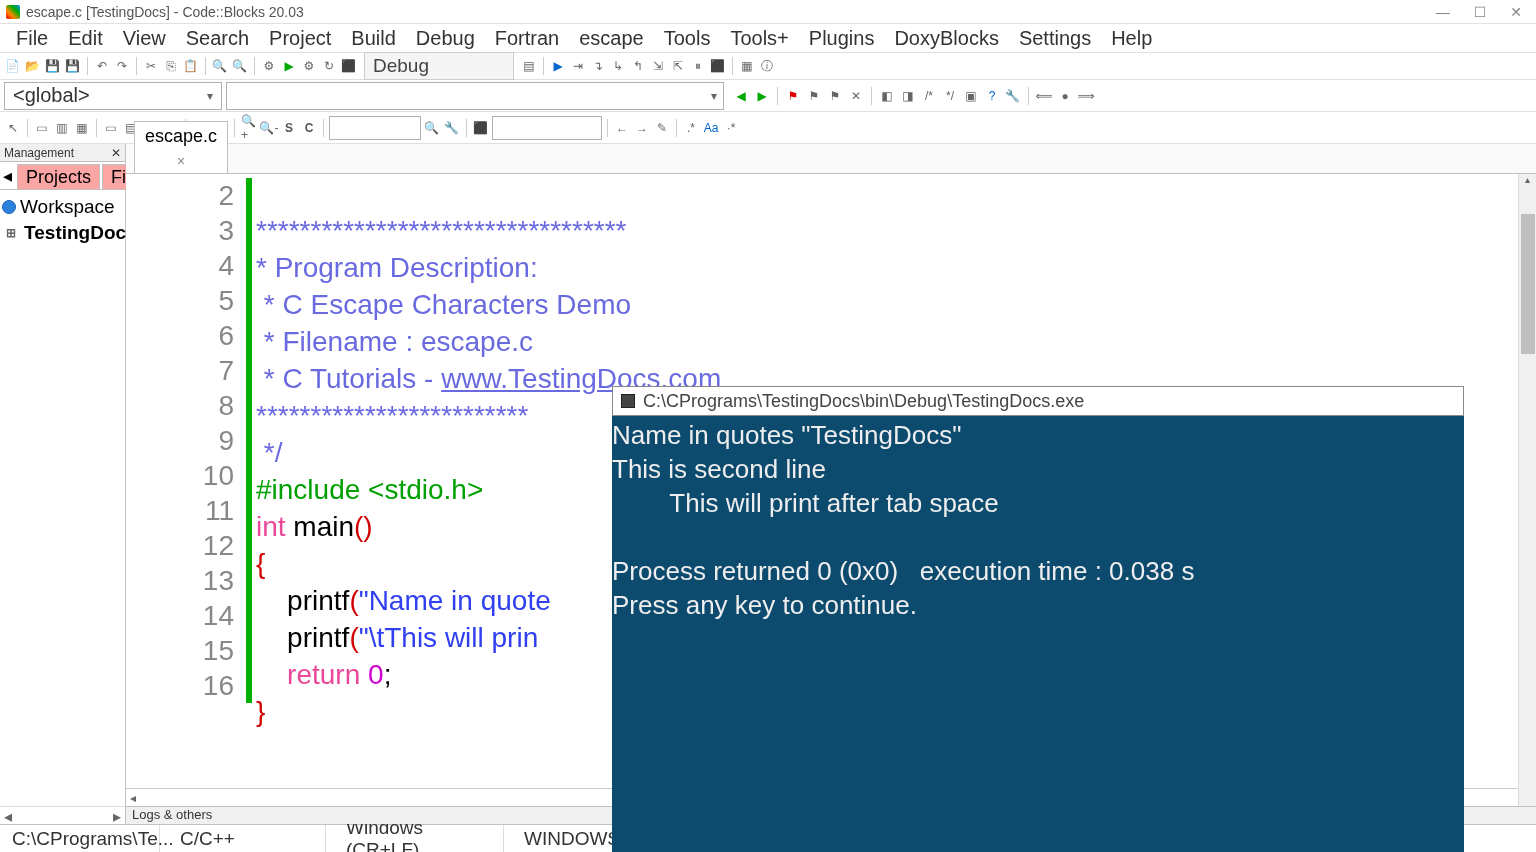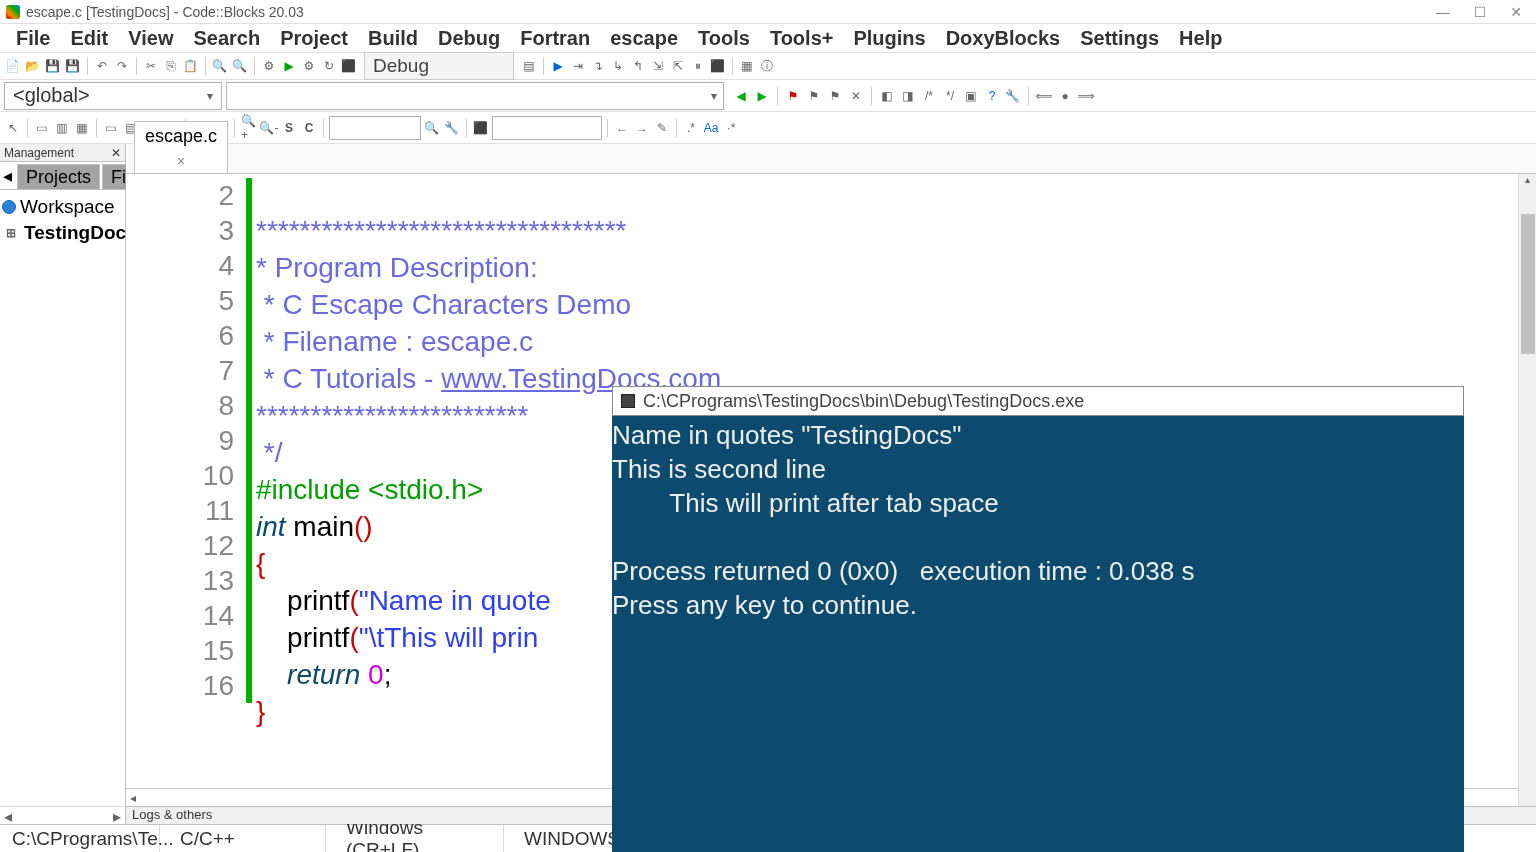--- a/index.html
+++ b/index.html
@@ -1,58 +1,58 @@
 <!DOCTYPE html>
 <html><head>
 <meta charset="utf-8">
 <style>
 * { margin:0; padding:0; box-sizing:border-box; font-family:Tahoma,Arial,sans-serif; }
 body { width:1536px; height:852px; background:#fff; overflow:hidden; }
 .titlebar { height:24px; background:#fff; display:flex; align-items:center; padding:0 6px; border-bottom:1px solid #e0e0e0; font-size:14px; color:#555; }
 .titlebar .app-icon { width:14px; height:14px; background:linear-gradient(45deg,#d00,#f80,#0a0,#08f); margin-right:6px; border-radius:2px; }
 .titlebar .winbtns { margin-left:auto; display:flex; gap:24px; color:#888; font-size:14px; padding-right:8px; }
-.menubar { height:28px; display:flex; align-items:center; padding:0 6px; gap:0; font-size:20px; color:#333;font-weight:bold; }
+.menubar { height:28px; display:flex; align-items:center; padding:0 6px; gap:0; font-size:20px; color:#333; }
 .menubar .menu-item { padding:2px 10px; cursor:default; }
 .toolbar { height:28px; display:flex; align-items:center; padding:1px 4px; gap:2px; border-top:1px solid #e0e0e0; border-bottom:1px solid #e0e0e0; }
 .tb-icon { width:18px; height:18px; display:flex; align-items:center; justify-content:center; font-size:12px; color:#666; border:1px solid transparent; }
 .tb-sep { width:1px; height:18px; background:#ccc; margin:0 3px; }
 .debug-dropdown { min-width:150px; height:28px; border:1px solid #ccc; background:#f5f5f5; display:flex; align-items:center; padding:0 8px; font-size:19px; color:#444; margin:0 4px; }
 .secondrow { height:32px; display:flex; align-items:center; padding:2px 4px; border-bottom:1px solid #e0e0e0; }
 .scoperow { display:flex; align-items:center; }
 .scope-dd { width:218px; height:28px; border:1px solid #b0b0b0; display:flex; align-items:center; padding:0 8px; font-size:20px; color:#333; background:#fff; }
 .scope-dd .arrow { margin-left:auto; color:#666; font-size:12px; }
 .scope-dd2 { width:498px; height:28px; border:1px solid #b0b0b0; margin-left:4px; background:#fff; display:flex; }
 .scope-dd2 .arrow { margin-left:auto; padding:0 6px; color:#666; font-size:12px; align-self:center; }
 .nav-icons { display:flex; gap:3px; margin-left:8px; align-items:center; }
 .thirdrow { height:32px; display:flex; align-items:center; padding:2px 4px; border-bottom:1px solid #e0e0e0; gap:2px; }
 .tb-input { width:92px; height:24px; border:1px solid #b0b0b0; background:#fff; }
 .main { display:flex; height:calc(100% - 24px - 28px - 28px - 32px - 32px - 28px); }
 .sidebar { width:126px; border-right:1px solid #c0c0c0; display:flex; flex-direction:column; }
 .mgmt-header { height:18px; background:#f0f0f0; border-bottom:1px solid #c0c0c0; font-size:12px; padding:1px 4px; color:#333; display:flex; align-items:center; }
 .mgmt-header .close { margin-left:auto; font-size:12px; color:#333; }
 .mgmt-tabs { height:28px; display:flex; border-bottom:1px solid #c0c0c0; font-size:18px; }
-.mgmt-tab { padding:2px 8px; border:1px solid #c0c0c0; border-bottom:none; background:#a3a3a3; margin-top:2px; margin-left:2px; }
+.mgmt-tab { padding:2px 8px; border:1px solid #c0c0c0; border-bottom:none; background:#fca5a5; margin-top:2px; margin-left:2px; }
 .tree { padding:4px 2px; font-size:19px; }
 .tree-item { display:flex; align-items:center; gap:4px; padding:2px 0; }
 .tree-item .ws-icon { width:14px; height:14px; background:#2a82da; border-radius:50%; border:1px solid #1a62ba; }
 .tree-item .proj-icon { width:14px; height:14px; background:linear-gradient(45deg,#d00,#f80,#0a0,#08f); }
 .tree-item.bold { font-weight:bold; }
 .sidebar-bottom { margin-top:auto; height:18px; display:flex; justify-content:space-between; padding:0 4px; color:#666; border-top:1px solid #ddd; }
 .editor-area { flex:1; display:flex; flex-direction:column; position:relative; }
 .file-tabs { height:30px; display:flex; align-items:flex-end; padding-left:8px; border-bottom:1px solid #c0c0c0; background:#fafafa; }
 .file-tab { padding:4px 10px; border:1px solid #c0c0c0; border-bottom:none; background:#fff; font-size:18px; display:flex; align-items:center; gap:6px;flex-direction:column; }
 .file-tab .x { color:#888; font-size:14px; }
 .code-wrap { flex:1; display:flex; overflow:hidden; background:#fff; position:relative; }
 .gutter { width:120px; text-align:right; padding:4px 12px 4px 4px; font-family:'Courier New',monospace; font-size:28px; color:#888; background:#fff; line-height:35px; position:relative; }
 .gutter .ln { height:35px; }
 .change-bar { position:absolute; left:120px; top:4px; width:6px; background:#00b000; }
 .code { flex:1; font-family:'Courier New',monospace; font-size:28px; line-height:35px; padding:4px 0 4px 10px; white-space:pre; color:#000; overflow:hidden; }
 .cm { color:#6a6ae0; }
 .pp { color:#00a000; }
-.kw { color:#0c4a6e;font-style:italic; }
+.kw { color:#ec4899; }
 .par { color:#d00000; }
 .str { color:#3040f0; }
 .num { color:#d000d0; }
 .url { text-decoration:underline; }
 .console { position:absolute; left:612px; top:386px; width:852px; height:504px; background:#0c4a6e; color:#eee; font-family:'Courier New',monospace; font-size:26px; z-index:20; }
 .console-title { height:30px; background:#fff; color:#444; display:flex; align-items:center; padding:0 8px; font-size:18px; border:1px solid #888; }
 .console-title .c-icon { width:14px; height:14px; background:#444; border:1px solid #222; margin-right:8px; }
 .console-body { padding:2px 0; line-height:34px; white-space:pre; }
 .hscroll { height:18px; border-top:1px solid #ccc; display:flex; align-items:center; padding:0 4px; font-size:12px; color:#666; }
 .logs-tab { height:18px; background:#f0f0f0; border-top:1px solid #c0c0c0; padding:0 6px; font-size:13px; color:#333; }

